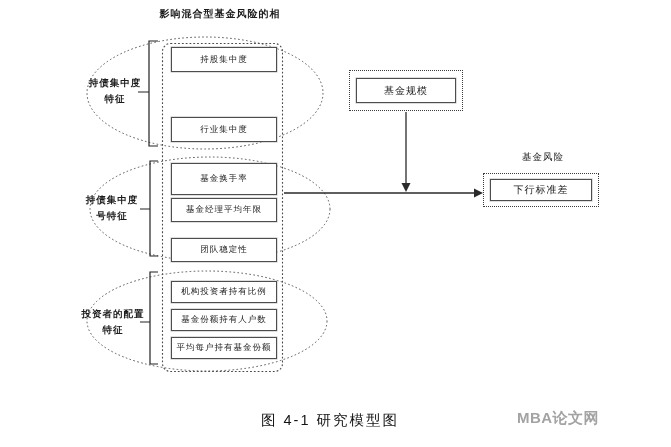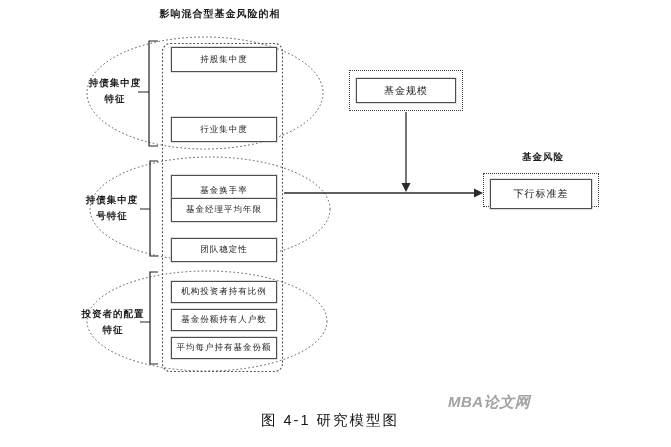--- a/index.html
+++ b/index.html
@@ -34,31 +34,31 @@
     background:#ffffff;border:1px dotted #3a3a3a;
   }
   .solid-inner{
     background:#ffffff;border:1px solid #4d4d4d;
     display:flex;align-items:center;justify-content:center;
     font-size:10px;letter-spacing:1px;color:#222;
     box-shadow:0 0 0 0.5px #bdbdbd;
   }
   .outcome-heading{
     left:493px;top:151px;width:100px;
-    text-align:center;font-size:9.5px;font-weight:bold;letter-spacing:1px;
+    text-align:center;font-size:9.5px;font-weight:normal;letter-spacing:1px;
   }
   .caption{
     left:0;top:411px;width:660px;
     text-align:center;font-size:14.5px;letter-spacing:2px;color:#141414;
     font-family:Liberation Sans, sans-serif;
   }
   .watermark{
-    right:3px;top:394px;width:220px;text-align:left;
+    right:3px;top:410px;width:220px;text-align:center;
     font-family:"Liberation Sans","DejaVu Sans",sans-serif;
-    font-style:italic;line-height:1.1;
+    line-height:1.1;
   }
   .wm-name{font-size:15px;font-weight:bold;color:#a3a3a3;letter-spacing:0.5px;}
   .wm-url{font-size:10px;color:#ef8a45;}
 </style>
 </head>
 <body>
 
 <div class="canvas">
 
   <svg class="lines" width="671" height="447" viewBox="0 0 671 447">
@@ -88,38 +88,38 @@
     <div>持债集中度</div>
     <div>特征</div>
   </div>
   <div class="abs item-box" style="top:47px;height:25px;">持股集中度</div>
   <div class="abs item-box" style="top:117px;height:25px;">行业集中度</div>
 
   <div class="abs group-label" style="left:60px;top:192px;width:104px;">
     <div>持债集中度</div>
     <div>号特征</div>
   </div>
-  <div class="abs item-box" style="top:175px;height:32px;">基金换手率</div>
+  <div class="abs item-box" style="top:163px;height:32px;">基金换手率</div>
   <div class="abs item-box" style="top:198px;height:24px;">基金经理平均年限</div>
   <div class="abs item-box" style="top:238px;height:24px;">团队稳定性</div>
 
   <div class="abs group-label" style="left:61px;top:306px;width:104px;">
     <div>投资者的配置</div>
     <div>特征</div>
   </div>
   <div class="abs item-box" style="top:281px;height:22px;">机构投资者持有比例</div>
   <div class="abs item-box" style="top:309px;height:22px;">基金份额持有人户数</div>
   <div class="abs item-box" style="top:337px;height:22px;">平均每户持有基金份额</div>
 
   <div class="abs dotted-wrap" style="left:349px;top:70px;width:114px;height:41px;"></div>
   <div class="abs solid-inner" style="left:356px;top:78px;width:100px;height:25px;">基金规模</div>
 
   <div class="abs outcome-heading">基金风险</div>
   <div class="abs dotted-wrap" style="left:483px;top:173px;width:116px;height:34px;"></div>
-  <div class="abs solid-inner" style="left:490px;top:179px;width:102px;height:30px;">下行标准差</div>
+  <div class="abs solid-inner" style="left:490px;top:179px;width:102px;height:22px;">下行标准差</div>
 
   <div class="abs caption">图 4-1 研究模型图</div>
 
   <div class="abs watermark">
     <div class="wm-name">MBA论文网</div>
   </div>
 
 </div>
 
 </body></html>

